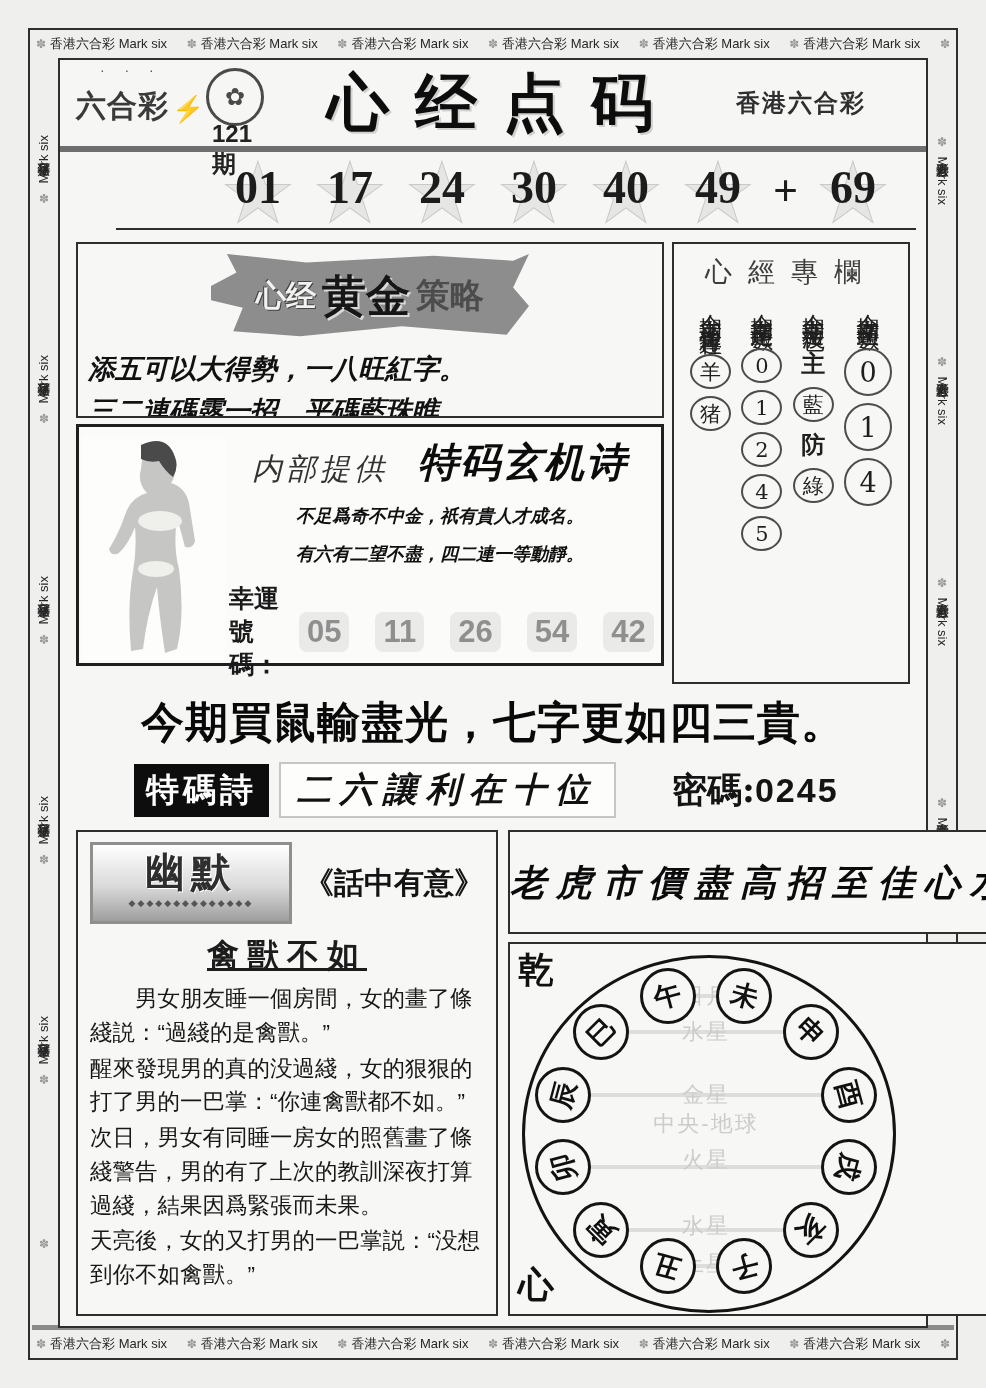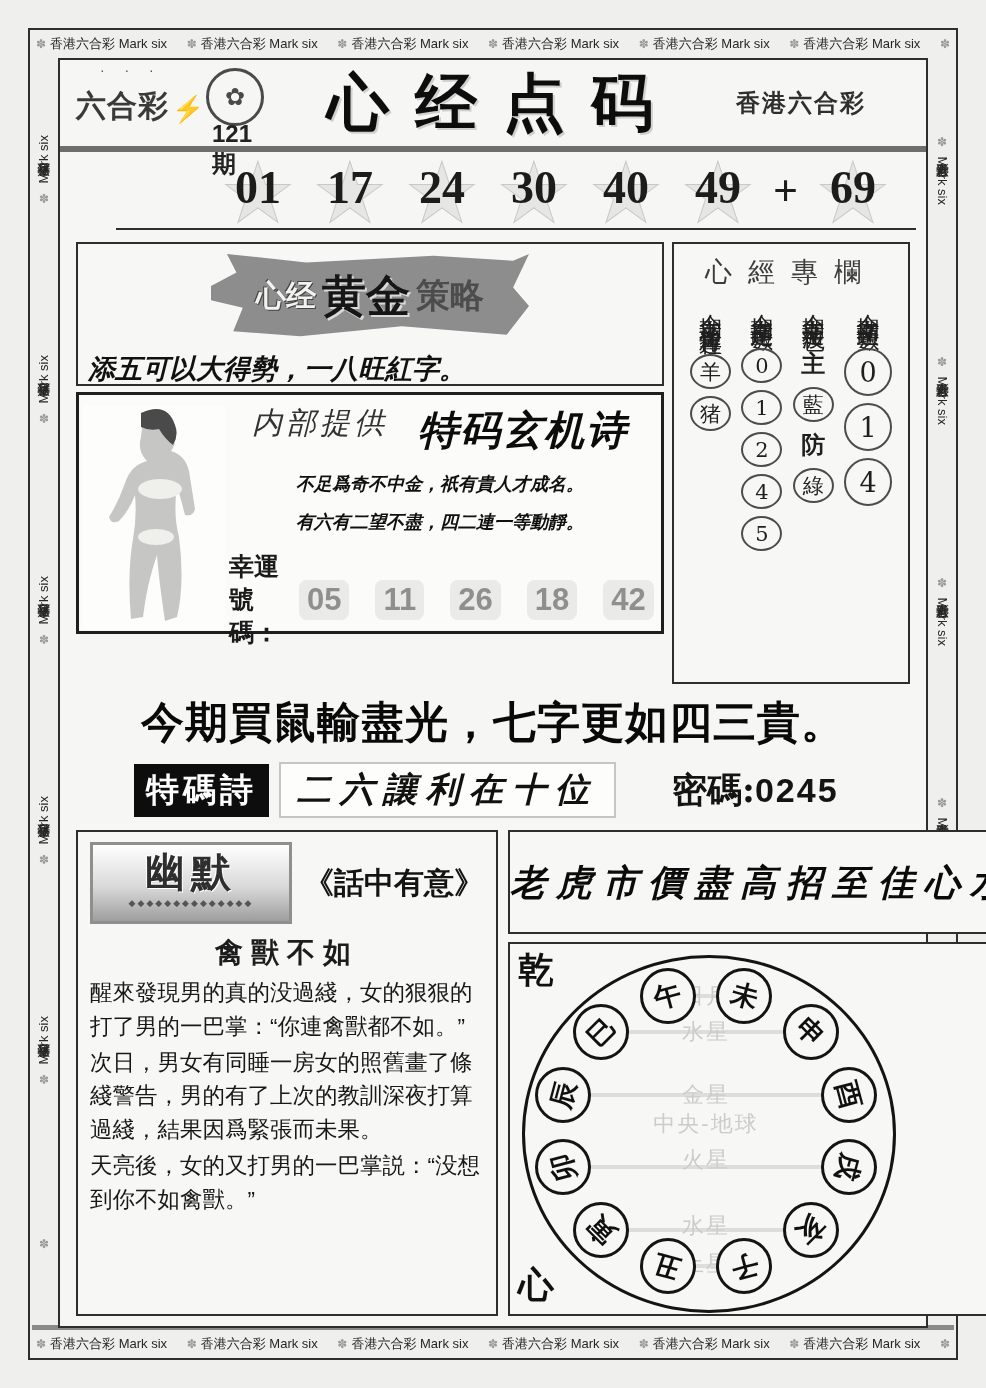--- a/index.html
+++ b/index.html
@@ -38,21 +38,21 @@
   .numrow{position:absolute;right:34px;top:2px;display:flex;align-items:center;gap:14px;}
   .numcell{position:relative;width:78px;height:72px;}
   .numcell .star{position:absolute;left:50%;top:54%;transform:translate(-50%,-50%);font-size:84px;color:#e6e6e4;
                  -webkit-text-stroke:1px #c9c9c9;line-height:1;}
   .numcell .nv{position:absolute;left:50%;top:46%;transform:translate(-50%,-50%);
                font-family:"Liberation Serif",serif;font-size:46px;font-weight:bold;color:#1c1c1c;}
   .pluscell{font-family:"Liberation Serif",serif;font-size:44px;font-weight:bold;color:#1c1c1c;padding:0 2px;}
   
   .main{display:flex;gap:8px;padding:12px 16px 0 16px;}
   .main-left{width:588px;display:flex;flex-direction:column;gap:6px;}
-  .row1-left{display:flex;gap:8px;height:144px;}
+  .row1-left{display:flex;gap:8px;height:176px;}
   .box{border:2px solid #2e2e2e;background:#f7f7f5;box-sizing:border-box;}
   
   .golden{flex:1.63;position:relative;overflow:hidden;}
   .ribbon{position:relative;margin:10px auto 4px auto;width:318px;height:84px;background:#8d8d8d;
           clip-path:polygon(0% 38%,8% 22%,5% 0%,30% 10%,70% 2%,95% 8%,100% 0%,95% 40%,100% 62%,93% 96%,60% 86%,28% 98%,7% 92%,10% 64%,0% 55%);
           display:flex;align-items:center;justify-content:center;gap:6px;}
   .rib-pre{font-size:30px;font-weight:bold;color:#f2f2f0;text-shadow:1px 1px 0 #444,-1px -1px 0 #444;}
   .rib-main{font-family:"DejaVu Serif",serif;font-size:44px;font-weight:900;color:#161616;
             text-shadow:2px 2px 0 #ffffffaa;}
   .rib-suf{font-family:"DejaVu Serif",serif;font-size:34px;font-weight:900;color:#3c3c3c;opacity:.8;}
@@ -75,21 +75,21 @@
           font-size:23px;color:#1f1f1f;letter-spacing:3px;line-height:1;}
   .gitems{display:flex;flex-direction:column;align-items:center;gap:7px;margin-top:8px;}
   .gi{font-family:"DejaVu Serif",serif;font-size:21px;color:#1f1f1f;display:flex;align-items:center;justify-content:center;}
   .gi.circ{border:2px solid #4c4c4c;border-radius:50%;width:37px;height:31px;}
   .gi.plain{font-size:24px;font-weight:bold;}
   .group-big .gi.circ{width:44px;height:44px;font-size:27px;}
   
   .poembox{height:236px;border:3px solid #1f1f1f;position:relative;background:#fbfbf9;}
   .model{position:absolute;left:4px;bottom:2px;}
   .pb-content{margin-left:150px;padding:8px 10px 0 0;}
-  .pb-head{display:flex;align-items:flex-start;gap:30px;justify-content:center;}
+  .pb-head{display:flex;align-items:flex-end;gap:30px;justify-content:center;}
   .pb-provider{font-family:"DejaVu Serif",serif;font-size:30px;color:#333;letter-spacing:4px;font-style:italic;}
   .pb-title{font-family:"DejaVu Serif",serif;font-size:40px;font-weight:900;font-style:italic;color:#0c0c0c;letter-spacing:2px;}
   .pb-line{font-family:"DejaVu Serif",serif;font-style:italic;font-size:18px;font-weight:bold;color:#101010;
            white-space:nowrap;margin-top:14px;text-align:center;}
   .pb-lucky{display:flex;align-items:center;gap:20px;margin-top:16px;}
   .pb-lucky-label{font-size:25px;font-weight:bold;color:#1a1a1a;font-family:"DejaVu Serif",serif;}
   .lucky-num{font-size:31px;font-weight:bold;color:#8f8f8f;background:#eaeae8;border-radius:8px;padding:2px 8px;}
   
   .bannersec{margin:10px 16px 0 16px;height:128px;}
   .headline{font-family:"Liberation Serif",serif;font-weight:900;font-size:43px;color:#090909;
@@ -104,21 +104,21 @@
   
   .row4{display:flex;gap:10px;margin:8px 16px 0 16px;height:486px;}
   .humor{width:428px;padding:10px 12px;}
   .humor-head{display:flex;align-items:center;gap:12px;}
   .humor-logo{width:196px;height:76px;border:3px solid #8f8f8f;background:linear-gradient(180deg,#ffffff 0%,#d9d9d9 55%,#9e9e9e 100%);
               display:flex;flex-direction:column;align-items:center;justify-content:flex-start;}
   .humor-logo-text{font-size:40px;font-weight:900;color:#2e2e2e;letter-spacing:6px;
                    text-shadow:1px 1px 0 #fff,-1px -1px 0 #fff;}
   .humor-wave{font-size:9px;color:#555;letter-spacing:2px;line-height:.8;}
   .humor-colname{font-size:30px;font-weight:900;color:#141414;white-space:nowrap;}
-  .story-title{text-align:center;font-size:28px;font-weight:bold;letter-spacing:8px;color:#1c1c1c;margin:10px 0 4px 0;}
+  .story-title{text-align:center;font-size:32px;font-weight:bold;letter-spacing:8px;color:#1c1c1c;margin:10px 0 4px 0;text-decoration:underline;}
   .story p{margin:2px 0;font-size:22.5px;line-height:1.5;color:#181818;}
   .story p.indent{text-indent:2em;}
   
   .rightcol{flex:1;display:flex;flex-direction:column;gap:8px;}
   .tiger{height:104px;display:flex;flex-direction:row;align-items:center;justify-content:center;}
   .tiger div{font-family:"DejaVu Serif",serif;font-style:italic;font-weight:900;font-size:36px;color:#0b0b0b;
              letter-spacing:10px;line-height:1.25;white-space:nowrap;}
   
   .compass{flex:1;position:relative;overflow:hidden;}
   .corner{position:absolute;font-family:"DejaVu Serif",serif;font-weight:900;font-size:36px;color:#111;}
@@ -320,21 +320,21 @@
               <span class="pb-title">特码玄机诗</span>
             </div>
             <div class="pb-line">不足爲奇不中金，祇有貴人才成名。</div>
             <div class="pb-line">有六有二望不盡，四二連一等動靜。</div>
             <div class="pb-lucky">
               <span class="pb-lucky-label">幸運號碼：</span>
               <span id="lucky-nums" style="display:flex;gap:26px;">
                   <span class="lucky-num">05</span>
                   <span class="lucky-num">11</span>
                   <span class="lucky-num">26</span>
-                  <span class="lucky-num">18</span>
+                  <span class="lucky-num">54</span>
                   <span class="lucky-num">42</span>
                 </span>
             </div>
           </div>
         </div>
       </div>
 
       <div class="box heart">
         <div class="heart-title">心經專欄</div>
         <div class="groups" id="heart-groups">
@@ -393,20 +393,21 @@
       <div class="box humor">
         <div class="humor-head">
           <div class="humor-logo">
             <div class="humor-logo-text">幽默</div>
             <div class="humor-wave">◆◆◆◆◆◆◆◆◆◆◆◆◆◆</div>
           </div>
           <div class="humor-colname">《話中有意》</div>
         </div>
         <div class="story-title">禽獸不如</div>
         <div class="story" id="story">
+            <p class="indent">男女朋友睡一個房間，女的畫了條綫説：“過綫的是禽獸。”</p>
             <p>醒來發現男的真的没過綫，女的狠狠的打了男的一巴掌：“你連禽獸都不如。”</p>
             <p>次日，男女有同睡一房女的照舊畫了條綫警告，男的有了上次的教訓深夜打算過綫，結果因爲緊張而未果。</p>
             <p>天亮後，女的又打男的一巴掌説：“没想到你不如禽獸。”</p>
           </div>
       </div>
 
       <div class="rightcol">
         <div class="box tiger">
           <div>老虎市價盡高招</div>
           <div>至佳心水個個來</div>

